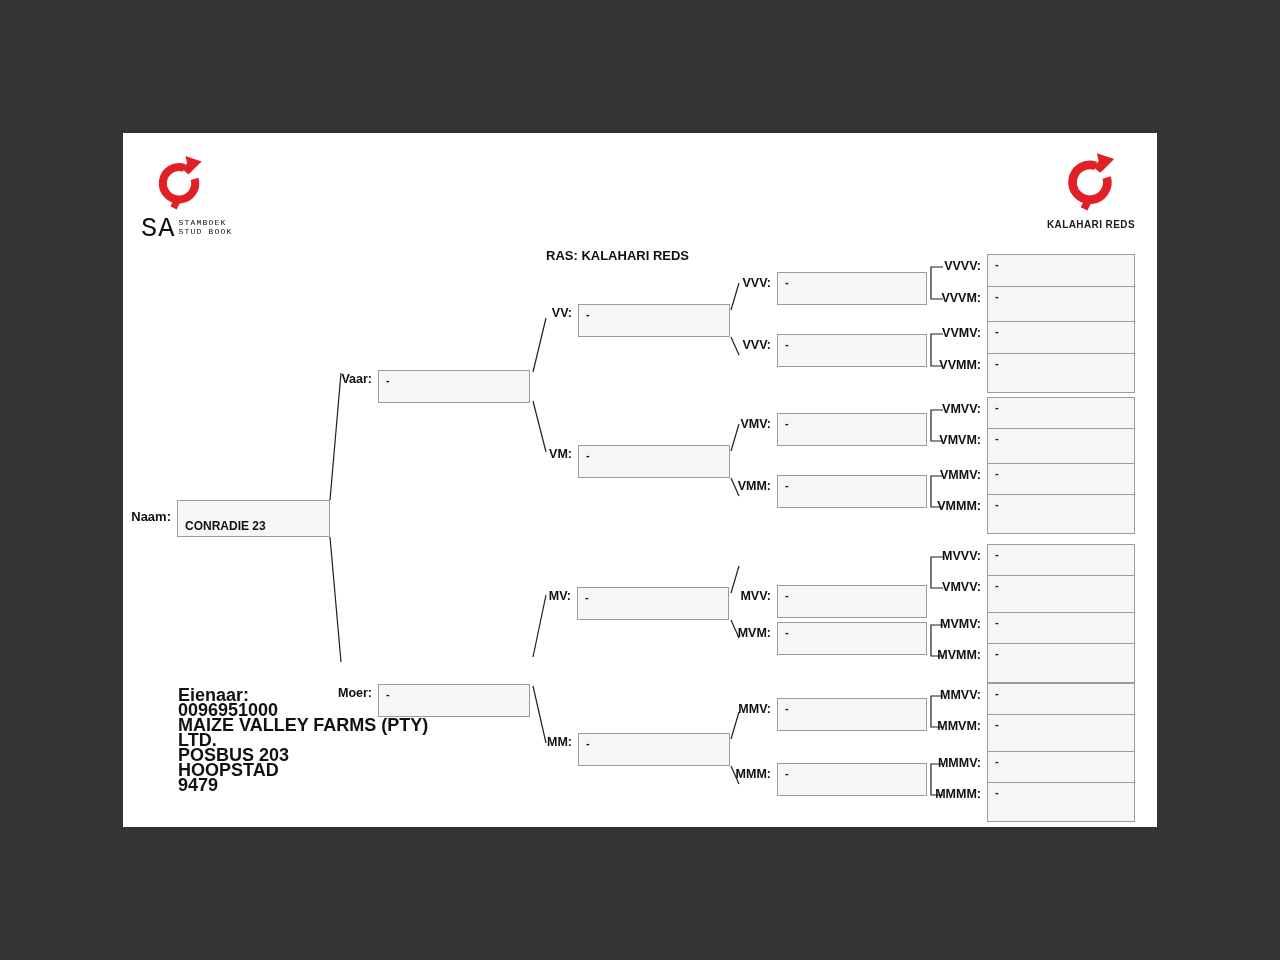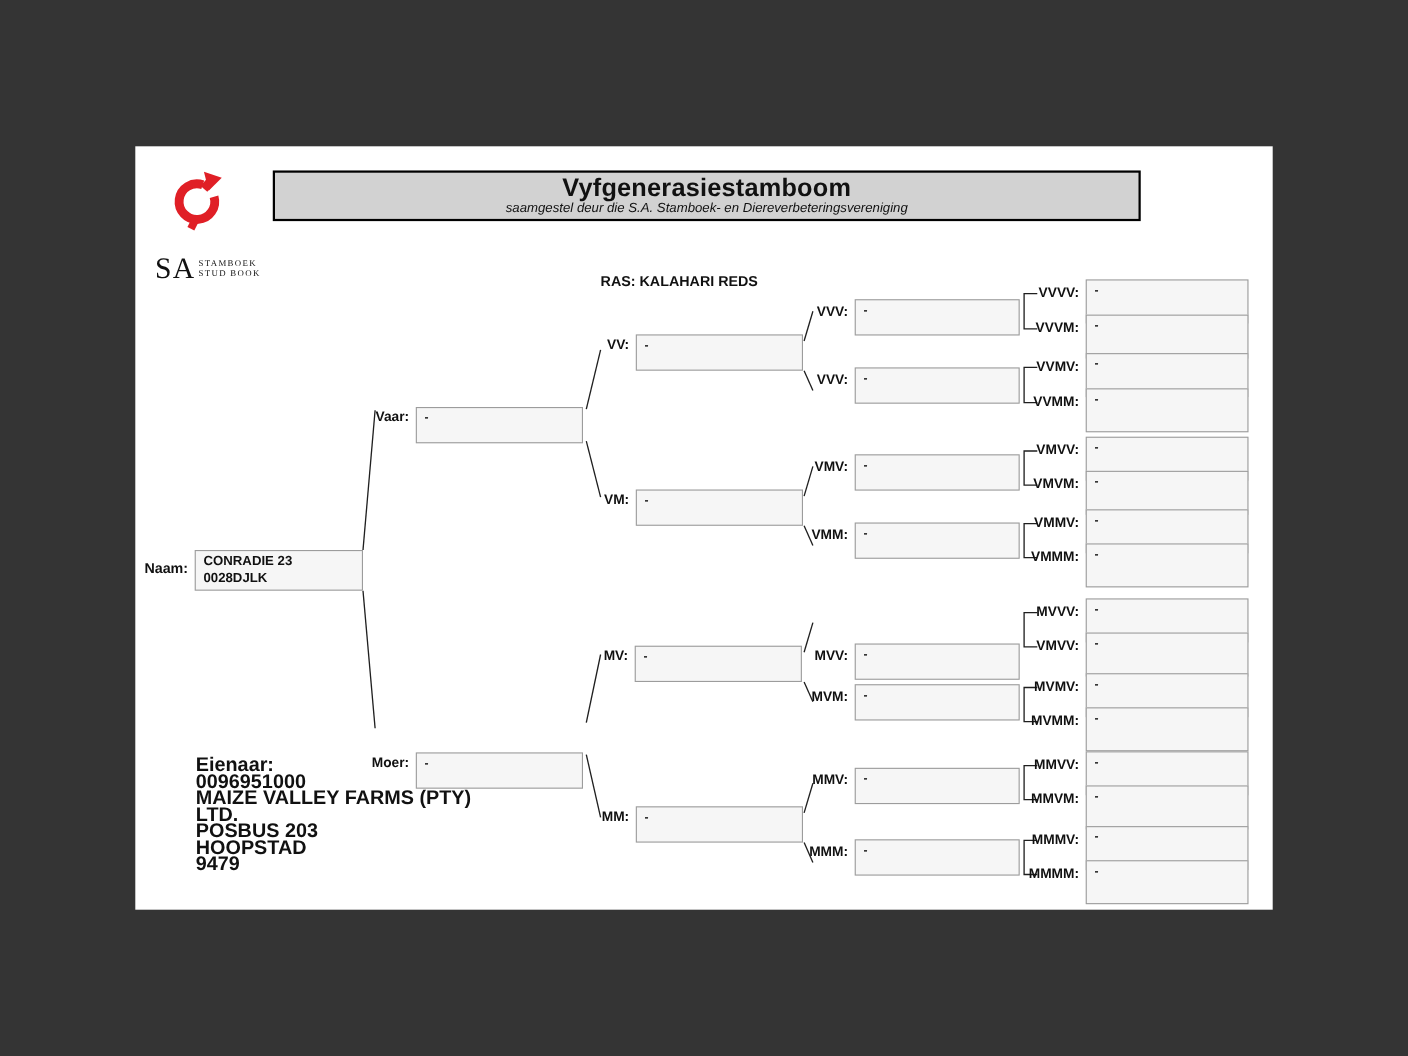--- a/index.html
+++ b/index.html
@@ -14,21 +14,21 @@
   .banner{position:absolute;left:125px;top:22px;width:785px;height:42px;background:#d2d2d2;border:2px solid #000;text-align:center}
   .title{font-size:23px;font-weight:bold;line-height:25px;margin-top:1px;letter-spacing:.2px}
   .subtitle{font-size:12px;font-style:italic;line-height:13px}
   .ras{position:absolute;left:423px;top:115px;font-size:13px;font-weight:bold}
 
   
   .logo{position:absolute}
   .logo svg{display:block}
   .logo-left{left:18px;top:17px;width:120px}
   .logo-left svg{margin-left:12px}
-  .logo-left-text{margin-top:15px;white-space:nowrap;font-family:Liberation Serif, serif}
+  .logo-left-text{margin-top:0;white-space:nowrap;font-family:Liberation Mono, monospace}
   .sa-big{font-size:27px;letter-spacing:1px}
   .sa-stack{display:inline-block;vertical-align:2px;margin-left:3px;font-size:8px;letter-spacing:1.2px;line-height:9px}
   .sa-stack span{display:block}
   .logo-right{left:918px;top:14px;width:100px;text-align:center}
   .logo-right svg{margin:0 auto}
   .kalahari-caption{margin-top:4px;font-size:10px;letter-spacing:.4px;font-weight:bold;color:#1c1c1c}
 
   
   .details{position:absolute;left:55px;top:410px;width:270px;font-size:12px;font-weight:bold;line-height:17px}
   .owner{position:absolute;left:55px;top:555px;width:270px;font-size:18px;font-weight:bold;line-height:15px}
@@ -37,21 +37,21 @@
   .node{position:absolute}
   .nbox{box-sizing:border-box;width:100%;height:100%;background:#f6f6f6;border:1px solid #9c9c9c;
         padding:3px 4px 0 7px;font-size:11px;font-weight:bold;overflow:hidden}
   .nlabel{position:absolute;right:100%;margin-right:6px;top:2px;font-size:12.5px;font-weight:bold;white-space:nowrap}
   .g2,.g3{width:152px;height:33px}
   .g4{width:150px;height:33px}
   .g5{width:148px;height:40px}
   .g4 .nlabel{top:4px}
   .g5 .nlabel{top:5px}
   .naam{width:153px;height:37px}
-  .naam .nbox{padding-top:2px;font-size:12px;line-height:15px}
+  .naam .nbox{padding-top:18px;font-size:12px;line-height:15px}
   .naam .nlabel{top:9px;font-size:13px}
 
   .wires{position:absolute;left:0;top:0;pointer-events:none}
   .wires line,.wires path{stroke:#1f1f1f;stroke-width:1.2;fill:none}
 </style>
 </head>
 <body>
 
 <div class="page">
 
@@ -60,25 +60,30 @@
       <path d="M 77 44 A 30 30 0 1 1 58 24" stroke="#E01F26" stroke-width="15" fill="none"></path>
       <line x1="60" y1="31" x2="72" y2="17" stroke="#E01F26" stroke-width="15"></line>
       <polygon points="60,2 90,12 68,34" fill="#E01F26"></polygon>
       <line x1="46" y1="82" x2="38" y2="98" stroke="#E01F26" stroke-width="13"></line>
     </svg>
     <div class="logo-left-text">
       <span class="sa-big">SA</span><span class="sa-stack"><span>STAMBOEK</span><span>STUD BOOK</span></span>
     </div>
   </div>
 
-  <div class="banner">
-    <div class="title">Vyfgenerasiestamboom</div>
-    <div class="subtitle">saamgestel deur die S.A. Stamboek- en Diereverbeteringsvereniging</div>
-  </div>
-
+
+  <div class="logo logo-right">
+    <svg width="58" height="68" viewBox="0 0 100 100">
+      <path d="M 77 44 A 30 30 0 1 1 58 24" stroke="#E01F26" stroke-width="15" fill="none"></path>
+      <line x1="60" y1="31" x2="72" y2="17" stroke="#E01F26" stroke-width="15"></line>
+      <polygon points="60,2 90,12 68,34" fill="#E01F26"></polygon>
+      <line x1="46" y1="82" x2="38" y2="98" stroke="#E01F26" stroke-width="13"></line>
+    </svg>
+    <div class="kalahari-caption">KALAHARI REDS</div>
+  </div>
 
   <div class="ras">RAS: KALAHARI REDS</div>
 
   <svg class="wires" width="1034" height="694" viewBox="0 0 1034 694">
     <line x1="207" y1="367" x2="218" y2="240"></line>
     <line x1="207" y1="404" x2="218" y2="529"></line>
     <line x1="410" y1="239" x2="423" y2="185"></line>
     <line x1="410" y1="268" x2="423" y2="319"></line>
     <line x1="410" y1="524" x2="423" y2="462"></line>
     <line x1="410" y1="553" x2="423" y2="610"></line>

